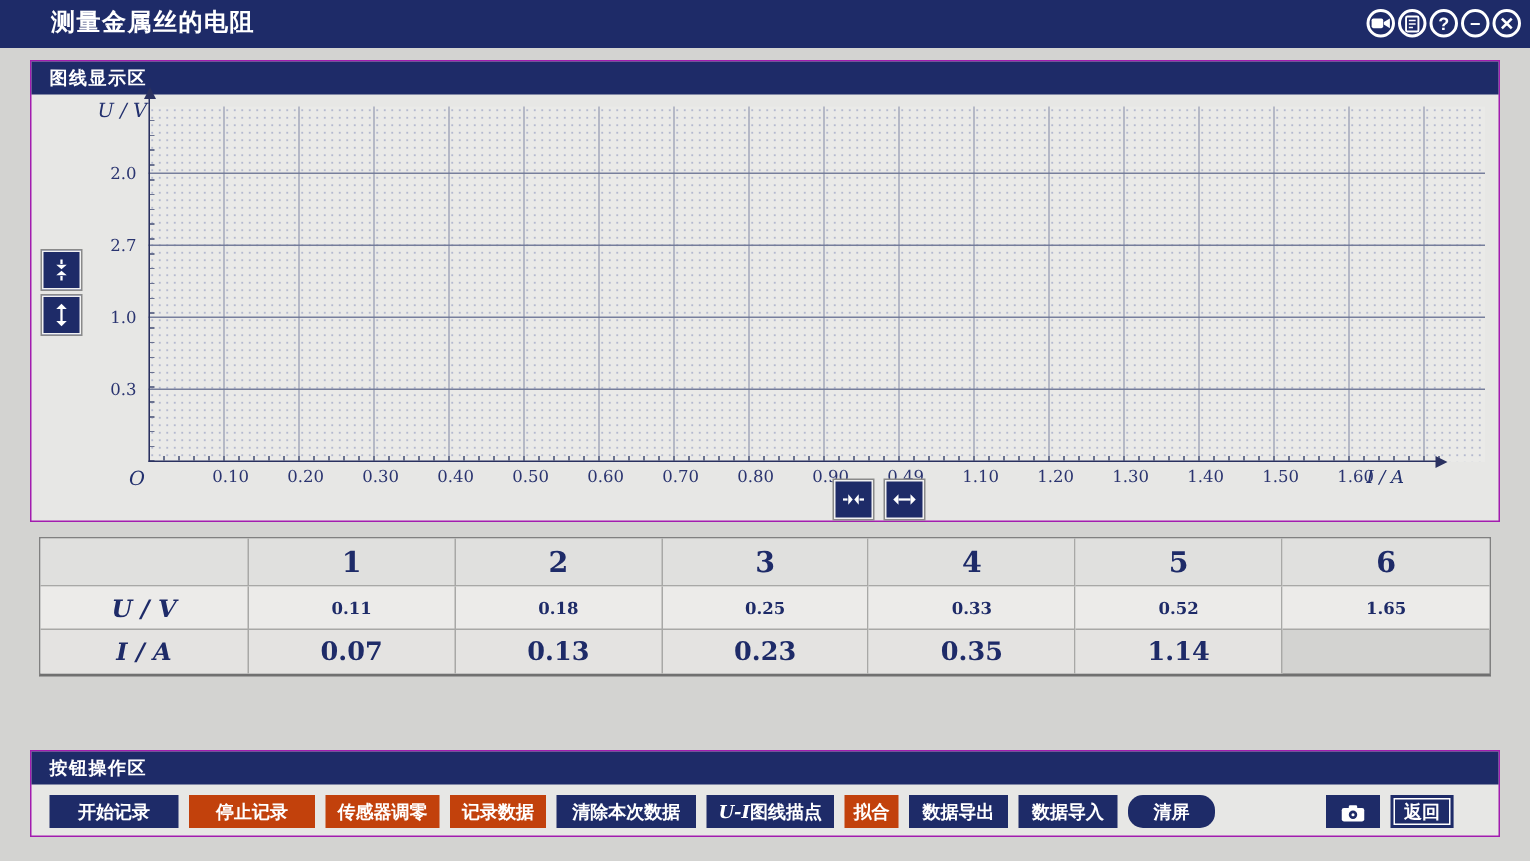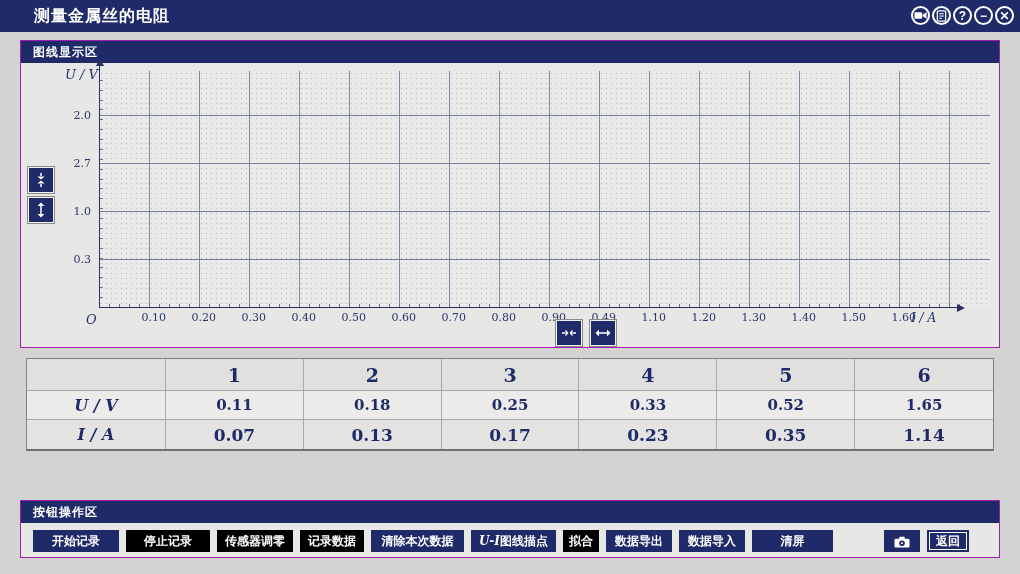--- a/index.html
+++ b/index.html
@@ -45,29 +45,29 @@
   .sq-btn{position:absolute;width:26px;height:26px;background:#1e2b68;border:1px solid #f2f2f2;box-sizing:border-box;display:flex;align-items:center;justify-content:center;cursor:pointer;box-shadow:0 0 0 1px #8a8a8a;}
   .sq-btn svg{display:block;}
 
   
   .dtable{position:absolute;left:26px;top:358px;width:968px;border:1px solid #808080;border-bottom:2px solid #707070;box-sizing:border-box;
     display:grid;grid-template-columns:139px repeat(6,1fr);
     font-family:"DejaVu Serif","Liberation Serif",serif;color:#1e2b68;}
   .dtable .cell{border-right:1px solid #a8a8a6;border-bottom:1px solid #a8a8a6;display:flex;align-items:center;justify-content:center;box-sizing:border-box;}
   .dtable .cell:nth-child(7n){border-right:none;}
   .dtable .r1{height:32px;background:#e0e0de;font-size:19px;font-weight:bold;}
-  .dtable .r2{height:29px;background:#ecebe9;font-size:15px;font-weight:bold;}
+  .dtable .r2{height:29px;background:#ecebe9;font-size:11px;font-weight:bold;}
   .dtable .r3{height:29px;background:#e4e3e1;font-size:17px;font-weight:bold;border-bottom:none;}
   .dtable .rowlabel{font-style:italic;font-size:16px;}
 
   
   .btn-row{display:flex;align-items:center;gap:7px;padding:7px 0 0 12px;height:22px;}
   .btn{height:22px;line-height:22px;text-align:center;color:#ffffff;font-size:12px;font-weight:bold;cursor:pointer;box-sizing:border-box;white-space:nowrap;flex:0 0 auto;}
   .btn.navy{background:#1e2b68;}
-  .btn.gray{background:#000000;}
+  .btn.gray{background:#c2410c;}
   .btn .it{font-family:"DejaVu Serif","Liberation Serif",serif;font-style:italic;font-weight:bold;}
   .btn-camera{margin-left:auto;width:36px;display:flex;align-items:center;justify-content:center;}
   .btn-return{width:42px;margin-right:30px;box-shadow:inset 0 0 0 2px #1e2b68,inset 0 0 0 3px #ffffff;}
 </style>
 </head>
 <body>
 
 <div class="app">
 
   <div class="titlebar">
@@ -192,39 +192,38 @@
     <div class="cell r2">0.11</div>
     <div class="cell r2">0.18</div>
     <div class="cell r2">0.25</div>
     <div class="cell r2">0.33</div>
     <div class="cell r2">0.52</div>
     <div class="cell r2">1.65</div>
 
     <div class="cell r3 rowlabel">I / A</div>
     <div class="cell r3">0.07</div>
     <div class="cell r3">0.13</div>
-    <div class="cell r3">0.17</div>
     <div class="cell r3">0.23</div>
     <div class="cell r3">0.35</div>
     <div class="cell r3">1.14</div>
   </div>
 
   <div class="panel btn-panel">
     <div class="panel-header">按钮操作区</div>
     <div class="btn-row">
       <div class="btn navy" style="width:86px;">开始记录</div>
       <div class="btn gray" style="width:84px;">停止记录</div>
       <div class="btn gray" style="width:76px;">传感器调零</div>
       <div class="btn gray" style="width:64px;">记录数据</div>
       <div class="btn navy" style="width:93px;">清除本次数据</div>
       <div class="btn navy" style="width:85px;"><span class="it">U-I</span><span>图线描点</span></div>
       <div class="btn gray" style="width:36px;">拟合</div>
       <div class="btn navy" style="width:66px;">数据导出</div>
       <div class="btn navy" style="width:66px;">数据导入</div>
-      <div class="btn navy" style="width:81px;">清屏</div>
+      <div class="btn navy" style="width:58px;border-radius:10px;">清屏</div>
 
       <div class="btn navy btn-camera">
         <svg width="20" height="15" viewBox="0 0 20 16">
           <rect x="7" y="3" width="6" height="3" rx="1" fill="#fff"></rect>
           <rect x="2" y="5" width="16" height="9.5" rx="1.5" fill="#fff"></rect>
           <circle cx="10" cy="9.8" r="3" fill="#1e2b68"></circle>
           <circle cx="10" cy="9.8" r="1.1" fill="#fff"></circle>
         </svg>
       </div>
       <div class="btn navy btn-return">返回</div>

